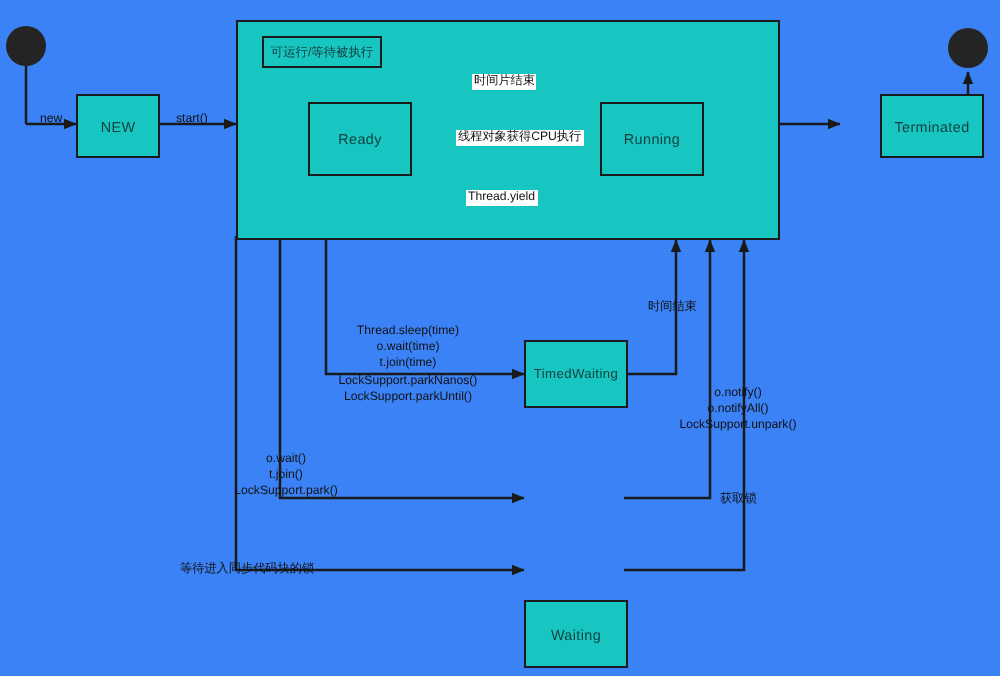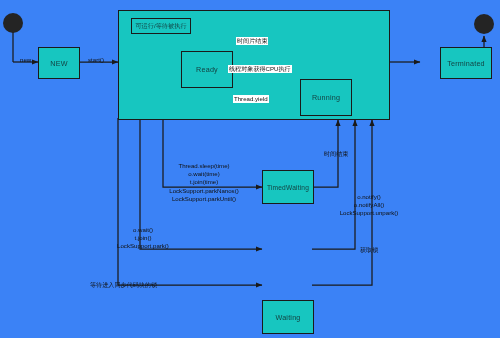--- a/index.html
+++ b/index.html
@@ -61,23 +61,23 @@
 
   <div class="node" style="left:38px;top:47px;width:40px;height:30px;">NEW</div>
 
   <div class="node" style="left:440px;top:47px;width:50px;height:30px;">Terminated</div>
 
   <div style="position:absolute;left:118px;top:10px;width:270px;height:108px;
               background:#17c6c0;border:1.3px solid #1a1a1a;"></div>
 
   <div class="tagbox" style="left:131px;top:18px;width:58px;height:14px;">可运行/等待被执行</div>
 
-  <div class="node" style="left:181px;top:51px;width:50px;height:35px;">Ready</div>
+  <div class="node" style="left:154px;top:51px;width:50px;height:35px;">Ready</div>
 
-  <div class="node" style="left:300px;top:51px;width:50px;height:35px;margin-top:28px;">Running</div>
+  <div class="node" style="left:300px;top:51px;width:50px;height:35px;">Running</div>
 
   <div class="node" style="left:262px;top:170px;width:50px;height:32px;font-size:6.6px;">TimedWaiting</div>
 
 
   <div class="node" style="left:262px;top:300px;width:50px;height:32px;">Waiting</div>
 
   <div class="lbl" style="left:20px;top:56px;">new</div>
 
   <div class="lbl" style="left:88px;top:56px;">start()</div>
 

